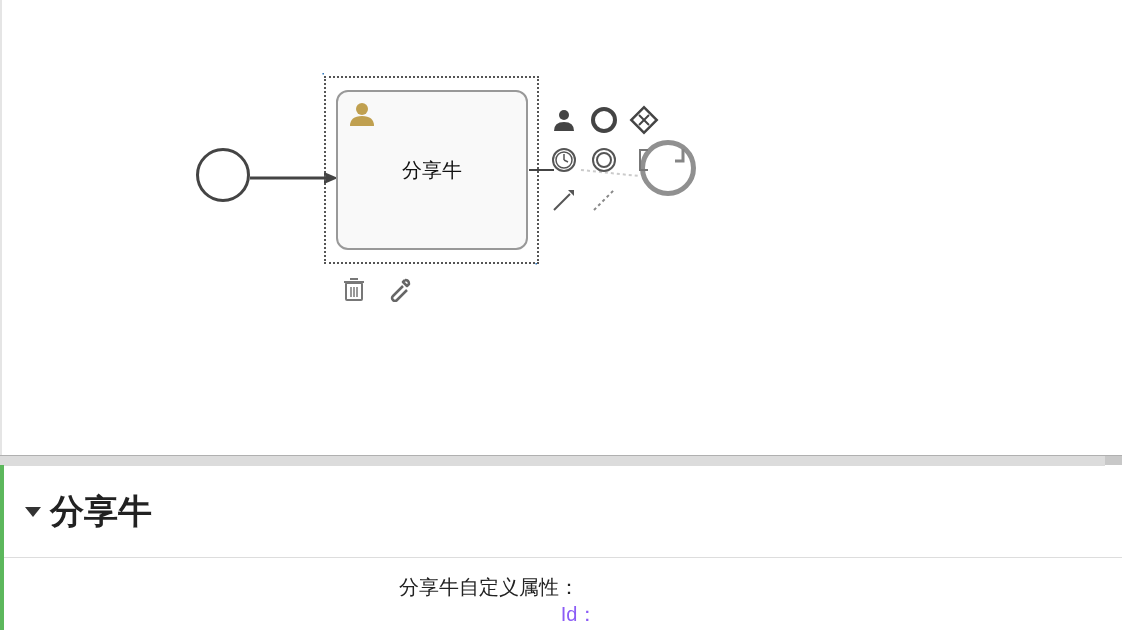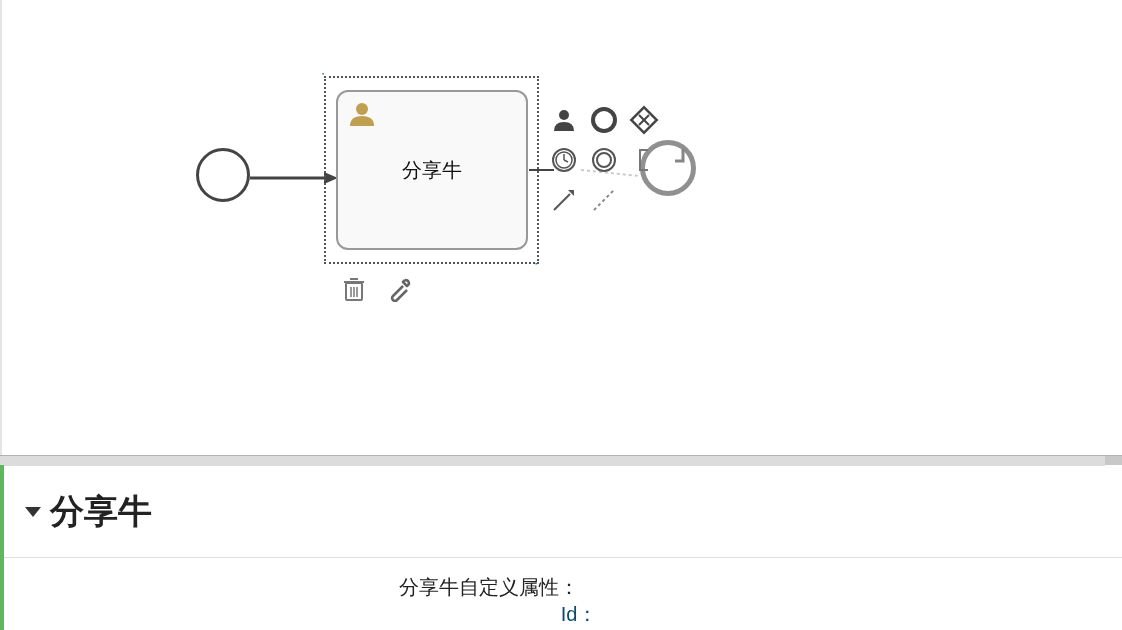--- a/index.html
+++ b/index.html
@@ -146,21 +146,21 @@
       color: #222;
       flex-direction: column;
     }
     .props-label {
       min-width: 360px;
     }
     .props-value {
       min-width: 340px;
     }
     .props-id-label {
-      color: #0c4a6e;
+      color: #8b5cf6;
     }
   </style>
 </head>
 <body>
 
 <div class="canvas">
 
   <div class="start-event"></div>
 
   <svg class="sequence-flow" width="90" height="16">

